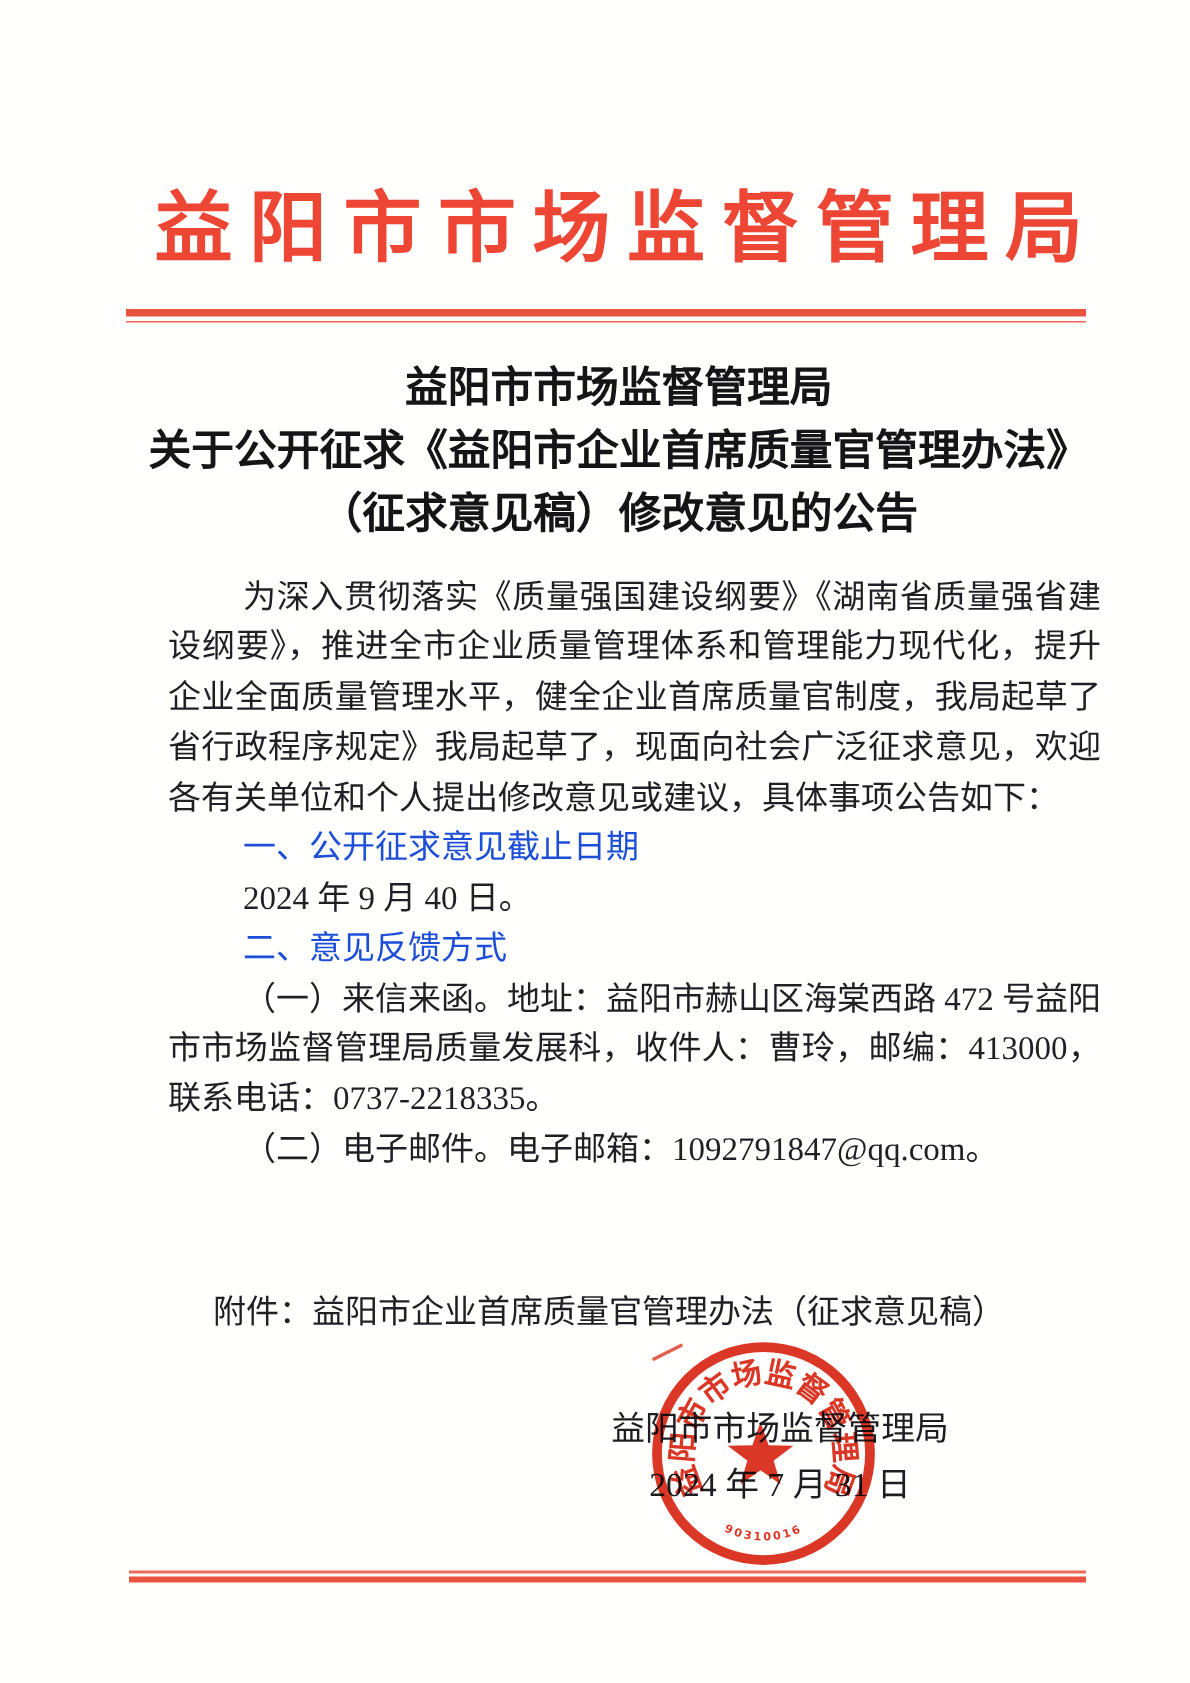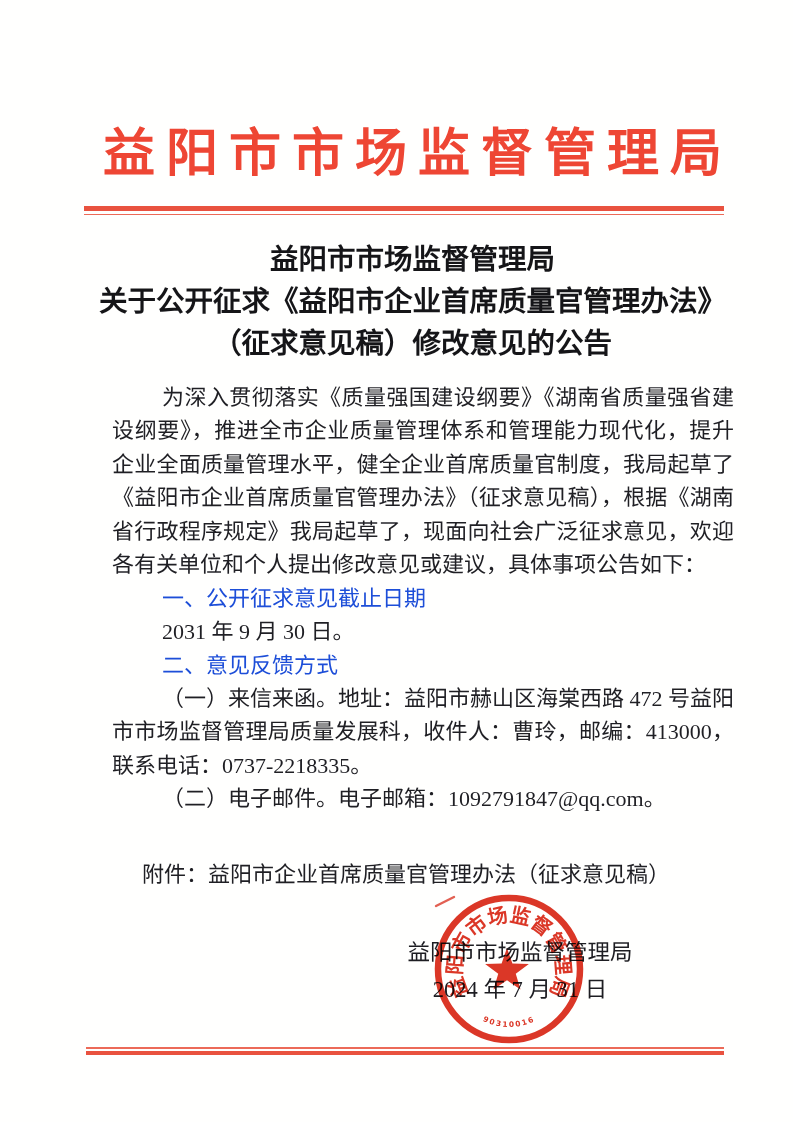--- a/index.html
+++ b/index.html
@@ -81,25 +81,24 @@
   <div class="doc-title">
     <div>益阳市市场监督管理局</div>
     <div>关于公开征求《益阳市企业首席质量官管理办法》</div>
     <div>（征求意见稿）修改意见的公告</div>
   </div>
 
   <div class="body-block" id="body-lines">
       <div class="bline j ind">为深入贯彻落实《质量强国建设纲要》《湖南省质量强省建</div>
       <div class="bline j">设纲要》，推进全市企业质量管理体系和管理能力现代化，提升</div>
       <div class="bline j">企业全面质量管理水平，健全企业首席质量官制度，我局起草了</div>
-      <div class="bline j">《益阳市企业首席质量官管理办法》（征求意见稿），根据《湖南</div>
       <div class="bline j">省行政程序规定》我局起草了，现面向社会广泛征求意见，欢迎</div>
       <div class="bline">各有关单位和个人提出修改意见或建议，具体事项公告如下：</div>
       <div class="bline ind b">一、公开征求意见截止日期</div>
-      <div class="bline ind">2031 年 9 月 30 日。</div>
+      <div class="bline ind">2024 年 9 月 40 日。</div>
       <div class="bline ind b">二、意见反馈方式</div>
       <div class="bline j ind">（一）来信来函。地址：益阳市赫山区海棠西路 472 号益阳</div>
       <div class="bline j">市市场监督管理局质量发展科，收件人：曹玲，邮编：413000，</div>
       <div class="bline">联系电话：0737-2218335。</div>
       <div class="bline ind">（二）电子邮件。电子邮箱：1092791847@qq.com。</div>
     </div>
 
   <div class="attachment">附件：益阳市企业首席质量官管理办法（征求意见稿）</div>
 
   <div class="signature">

